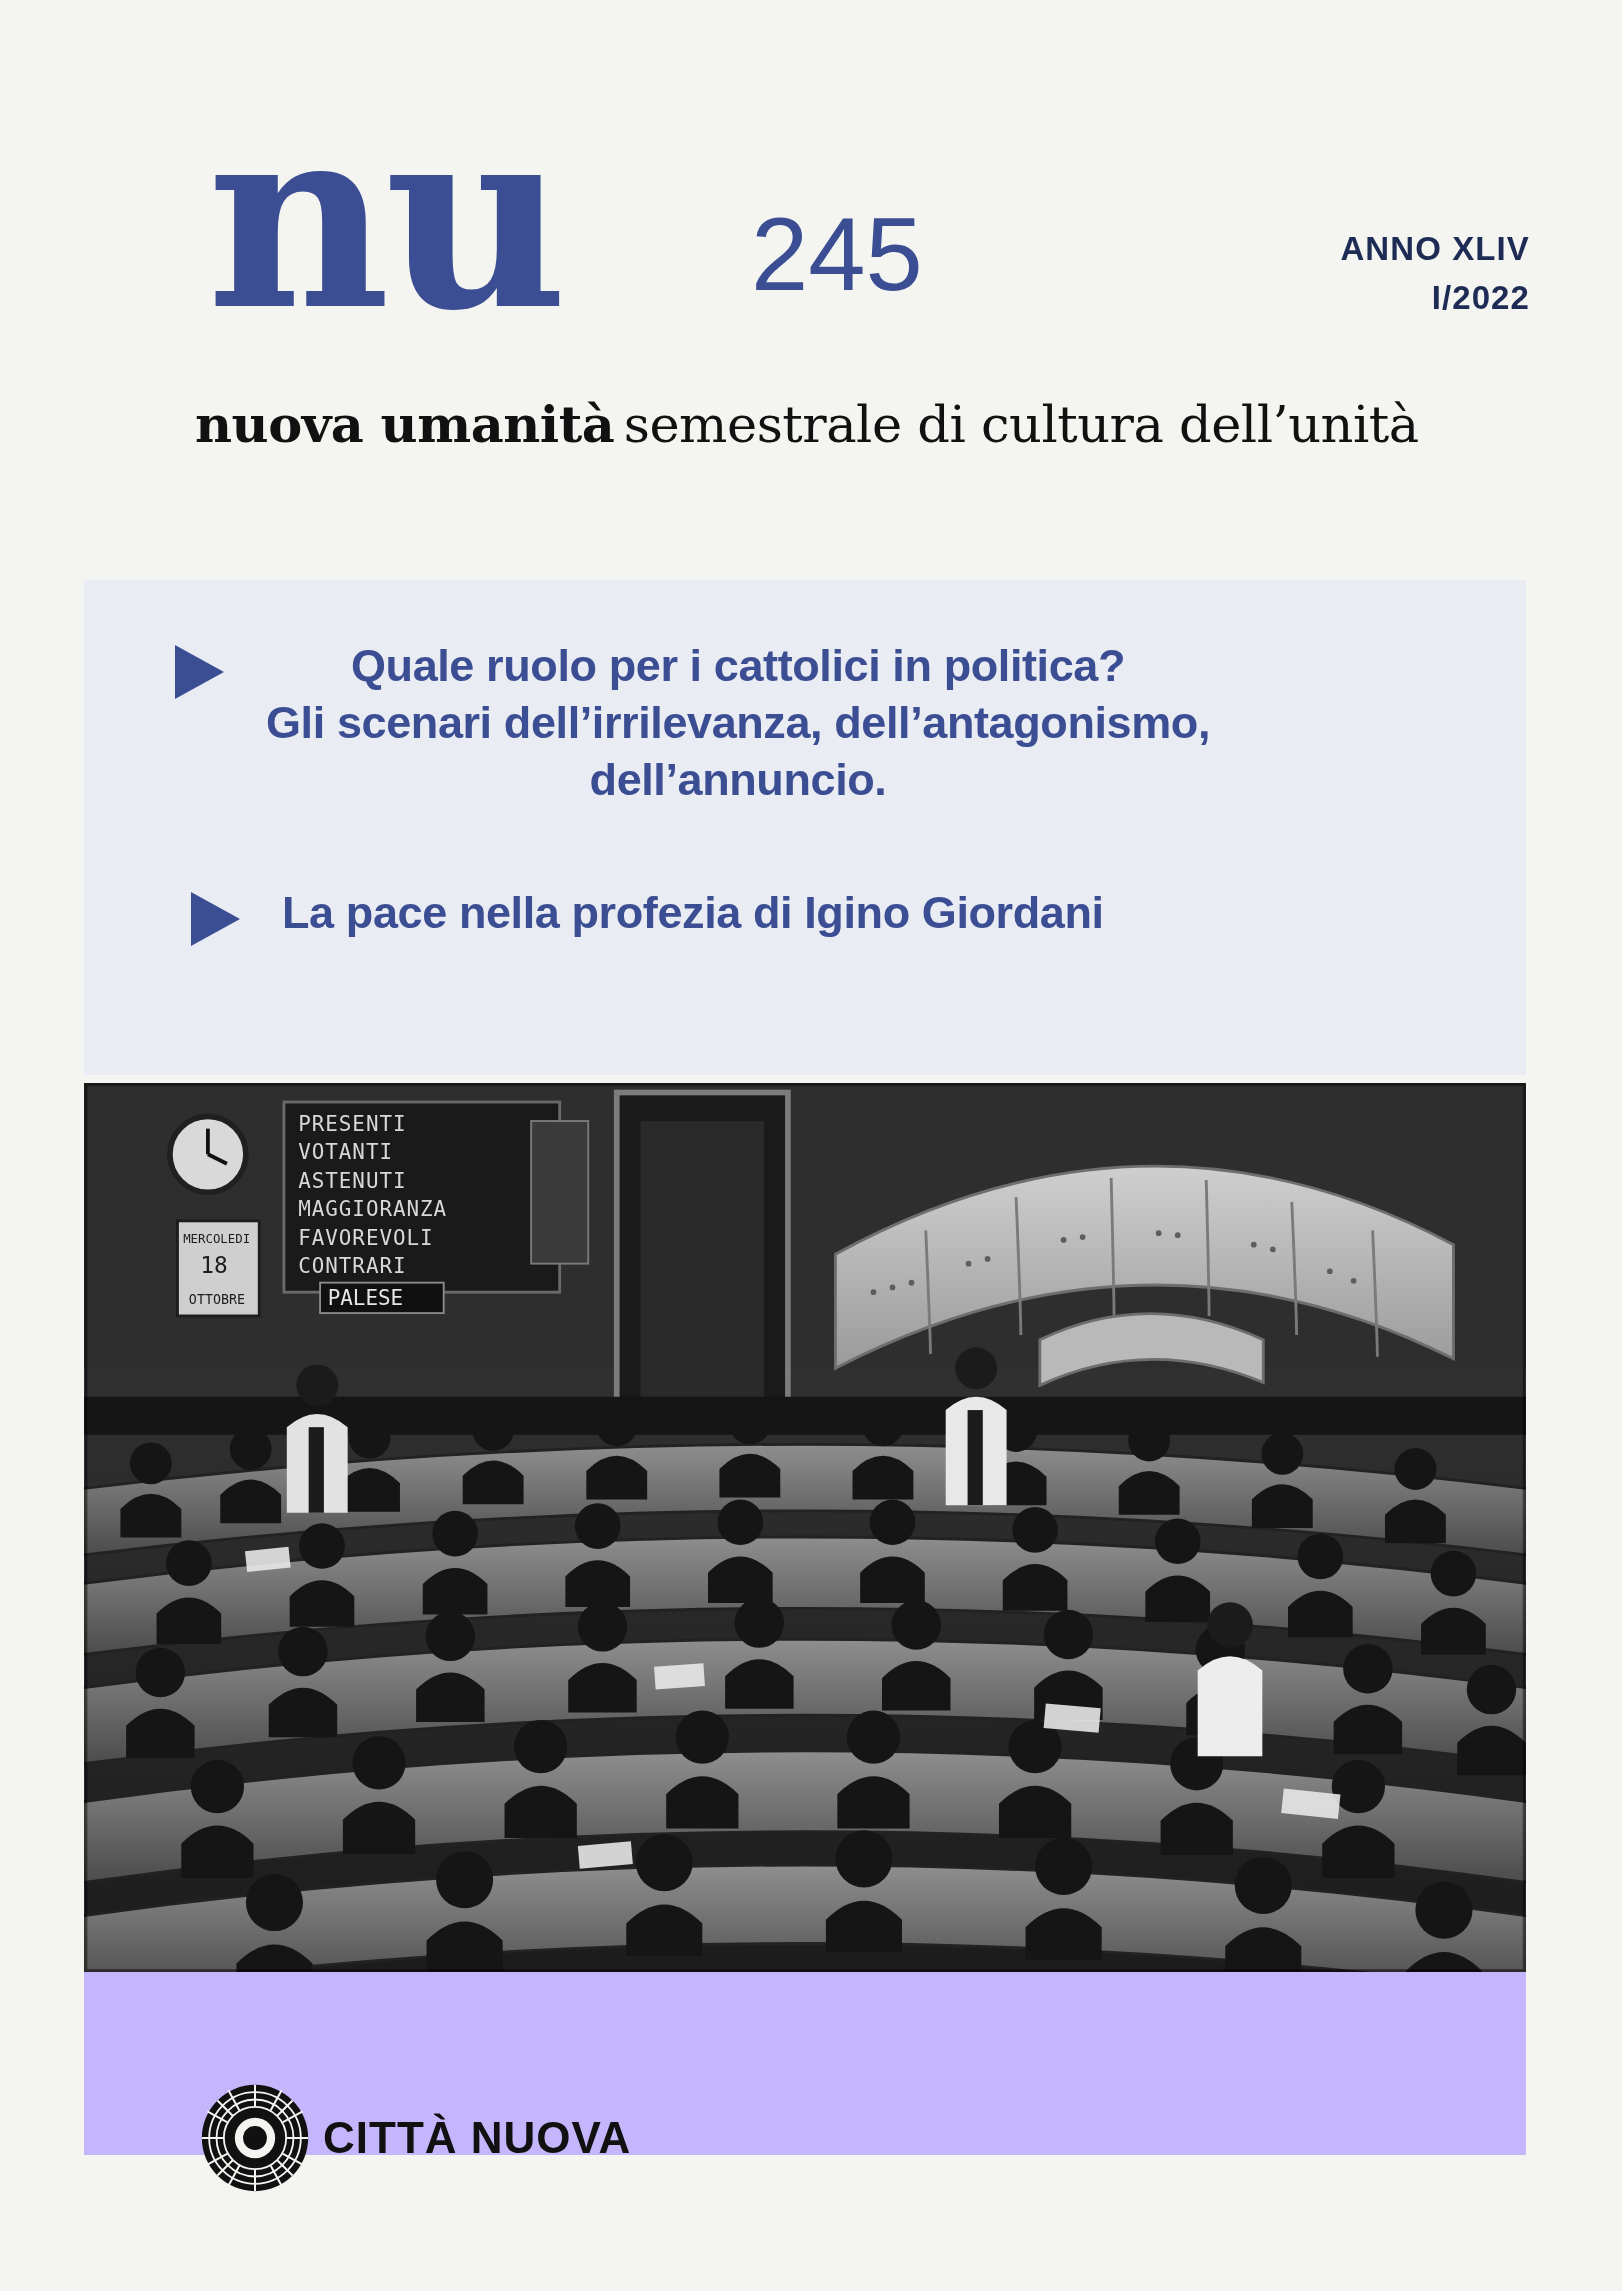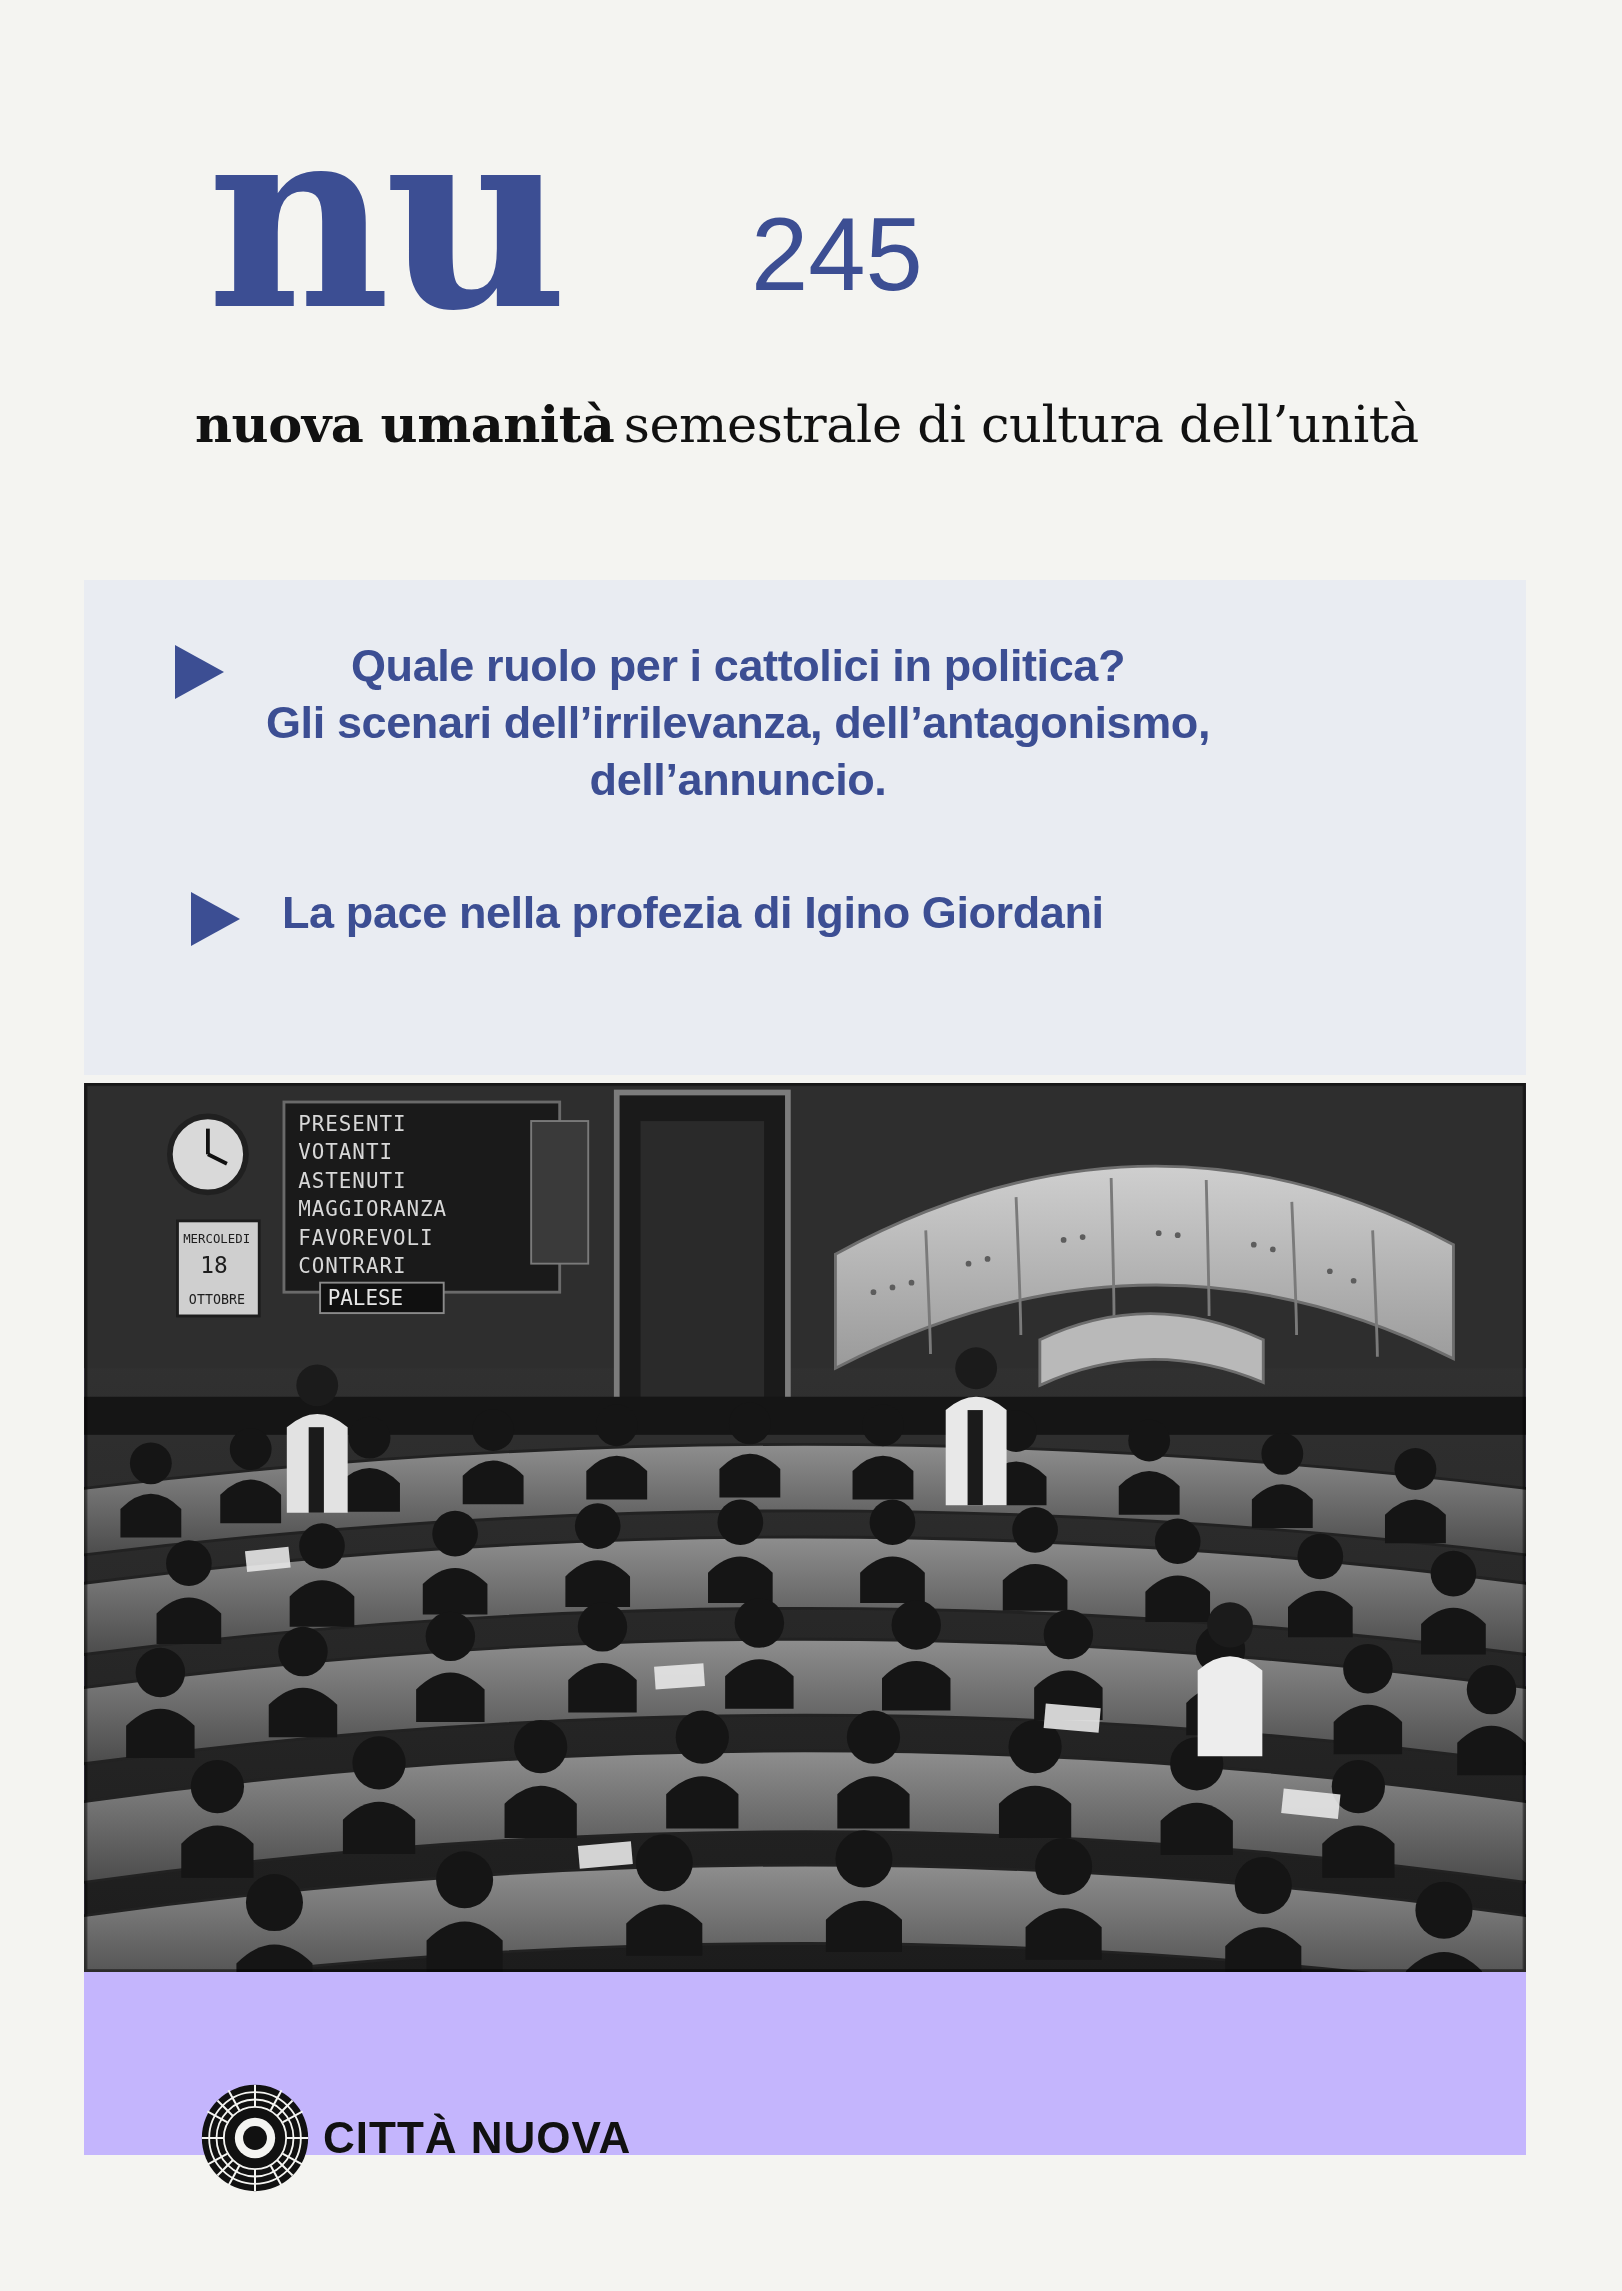--- a/index.html
+++ b/index.html
@@ -162,20 +162,24 @@
   }
 </style>
 </head>
 <body>
 
 <div class="page">
 
   <div class="masthead">
     <div class="logo-nu">nu</div>
     <div class="issue-number">245</div>
+    <div class="anno-block">
+      <div>ANNO XLIV</div>
+      <div>I/2022</div>
+    </div>
   </div>
 
   <div class="subtitle-row">
     <span class="subtitle-bold">nuova umanità</span><span class="subtitle-light">semestrale di cultura dell’unità</span>
   </div>
 
   <div class="highlight-box">
 
     <div class="hl-item hl-item-1">
       <div class="tri"></div>

